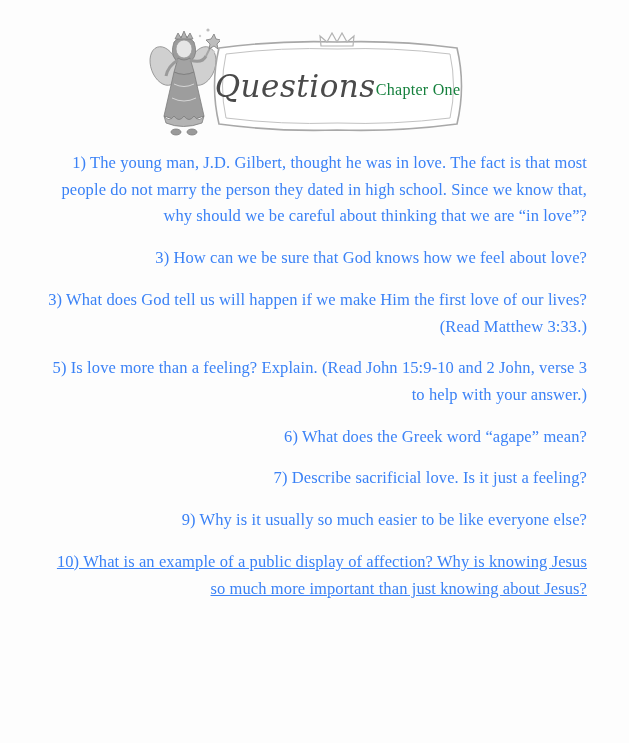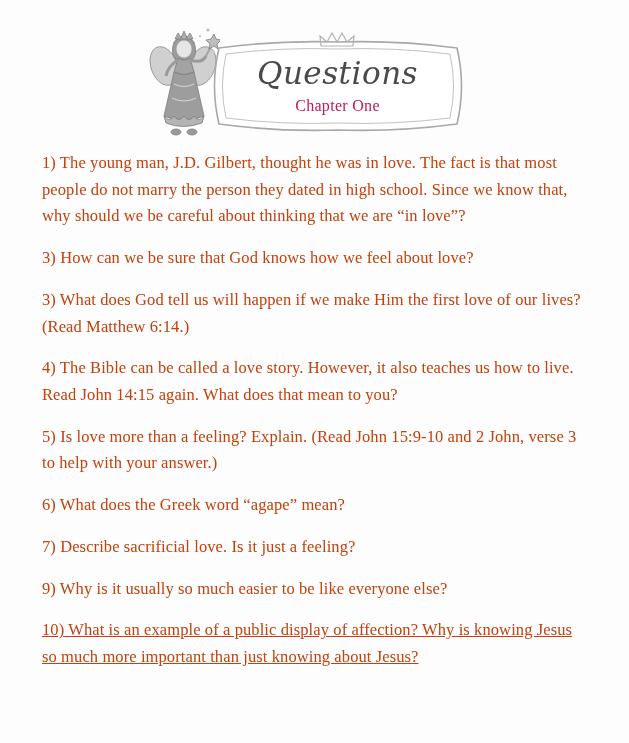--- a/index.html
+++ b/index.html
@@ -53,61 +53,61 @@
   }
   .plaque-svg { display:block; }
 
   .plaque-text {
     position: absolute;
     left: 205px;
     top: 32px;
     width: 265px;
     height: 92px;
     display: flex;
-    flex-direction: column;
+    flex-direction: row;
     align-items: center;
     justify-content: center;
     pointer-events: none;
   }
   .title-main {
     font-family: "DejaVu Serif", serif;
     font-size: 31px;
     color: #4a4a4a;
     letter-spacing: 0.5px;
     line-height: 1.05;
     font-style: italic;
     font-weight: normal;
   }
   .title-sub {
     font-family: "Liberation Serif", serif;
     font-size: 16px;
-    color: #be185d;
+    color: #15803d;
     margin-top: 7px;
     letter-spacing: 0.3px;
   }
 
   .crown {
     position: absolute;
     left: 318px;
     top: 24px;
     width: 40px;
     height: 16px;
   }
 
   
   .content {
     padding: 0 42px 0 42px;
   }
   .q {
     font-family: "Liberation Serif", serif;
     font-size: 16.5px;
     line-height: 1.62;
-    color: #c2410c;
+    color: #3b82f6;
     margin: 0 0 15px 0;
-    text-align: left;
+    text-align: right;
     letter-spacing: 0.1px;
   }
   .q:last-child { margin-bottom: 18px; text-decoration: underline; }
 </style>
 </head>
 <body>
 
 <div class="page">
 
   <div class="banner">
@@ -167,22 +167,21 @@
         <div class="title-main">Questions</div>
         <div class="title-sub">Chapter One</div>
       </div>
 
     </div>
   </div>
 
   <div class="content">
     <p class="q">1) The young man, J.D. Gilbert, thought he was in love. The fact is that most people do not marry the person they dated in high school. Since we know that, why should we be careful about thinking that we are “in love”?</p>
     <p class="q">3) How can we be sure that God knows how we feel about love?</p>
-    <p class="q">3) What does God tell us will happen if we make Him the first love of our lives? (Read Matthew 6:14.)</p>
-    <p class="q">4) The Bible can be called a love story. However, it also teaches us how to live. Read John 14:15 again. What does that mean to you?</p>
+    <p class="q">3) What does God tell us will happen if we make Him the first love of our lives? (Read Matthew 3:33.)</p>
     <p class="q">5) Is love more than a feeling? Explain. (Read John 15:9-10 and 2 John, verse 3 to help with your answer.)</p>
     <p class="q">6) What does the Greek word “agape” mean?</p>
     <p class="q">7) Describe sacrificial love. Is it just a feeling?</p>
     <p class="q">9) Why is it usually so much easier to be like everyone else?</p>
     <p class="q">10) What is an example of a public display of affection? Why is knowing Jesus so much more important than just knowing about Jesus?</p>
   </div>
 
 </div>
 
 </body></html>

